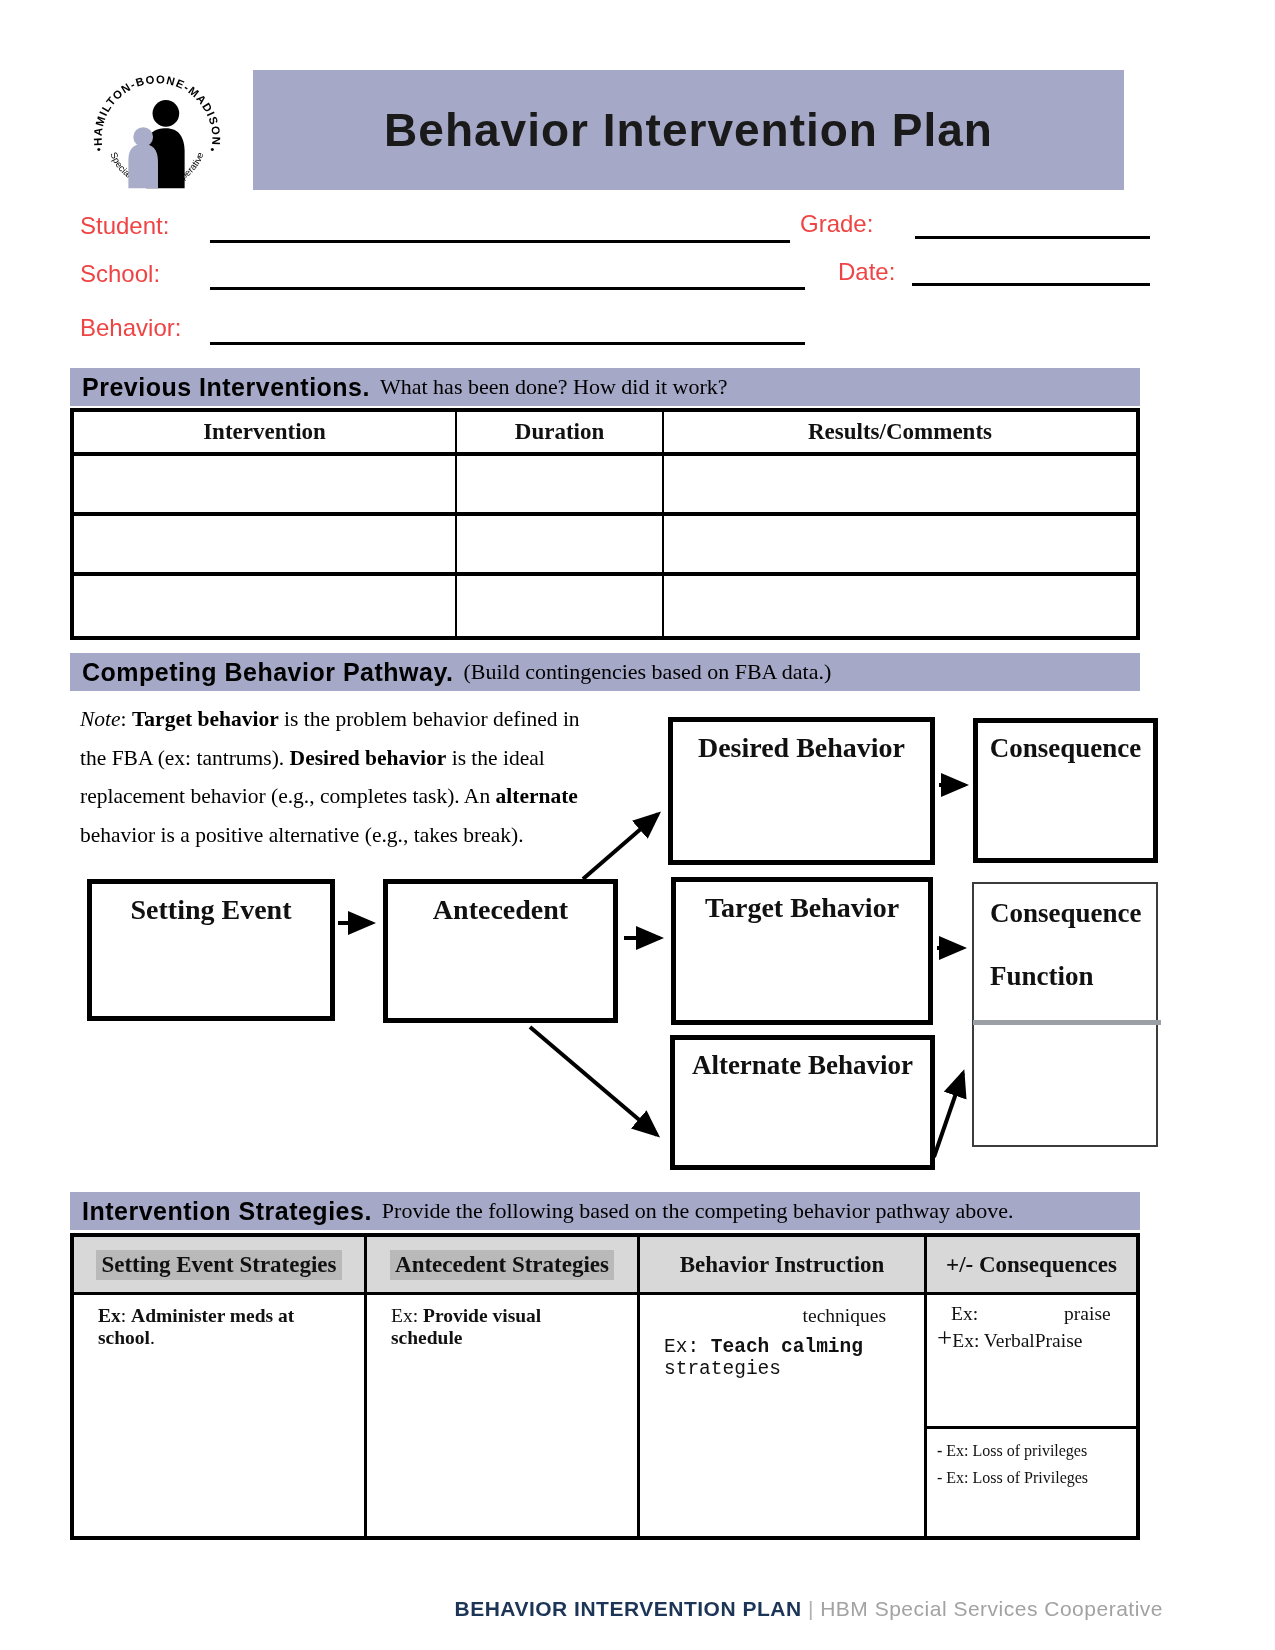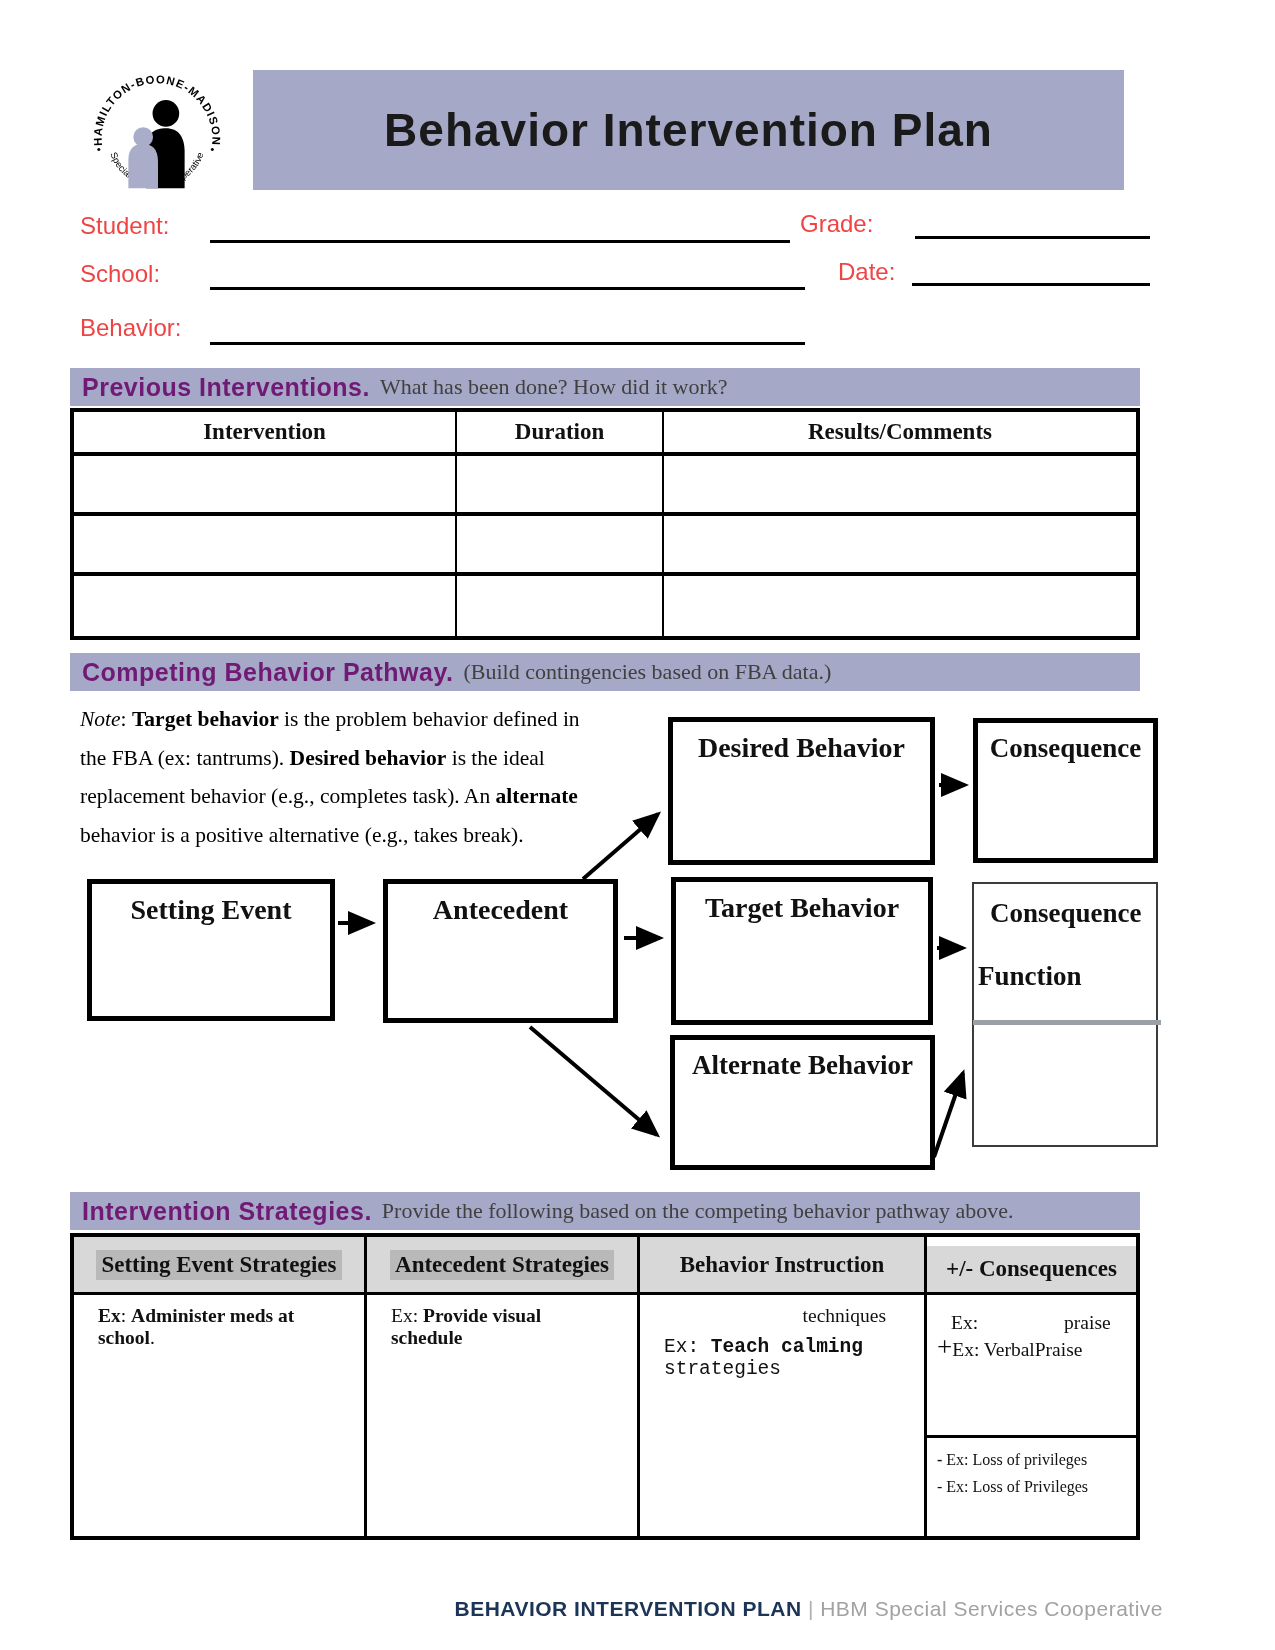--- a/index.html
+++ b/index.html
@@ -12,22 +12,22 @@
   .title-banner h1{margin:0;font-size:46px;font-weight:bold;color:#1a1a1a;letter-spacing:1px;}
   .logo{position:absolute;left:83px;top:68px;width:148px;height:148px;}
 
   
   .flabel{position:absolute;font-size:24px;color:#ef4444;}
   .fline{position:absolute;height:0;border-bottom:3px solid #000;}
 
   
   .sect{position:absolute;left:70px;width:1070px;height:38px;background:#a5a9c7;
         display:flex;align-items:center;padding-left:12px;box-sizing:border-box;}
-  .sect .h{font-size:25px;font-weight:bold;color:#701a75;letter-spacing:.5px;white-space:pre;}
-  .sect .s{font-family:"Liberation Serif",serif;font-size:22px;color:#404040;margin-left:10px;white-space:pre;}
+  .sect .h{font-size:25px;font-weight:bold;color:#000000;letter-spacing:.5px;white-space:pre;}
+  .sect .s{font-family:"Liberation Serif",serif;font-size:22px;color:#000000;margin-left:10px;white-space:pre;}
 
   
   .tbl1{position:absolute;left:70px;top:408px;width:1070px;height:232px;border:4px solid #000;
         box-sizing:border-box;display:grid;grid-template-columns:383px 207px 1fr;
         grid-template-rows:44px 60px 60px 1fr;}
   .tbl1 .c{border-right:2px solid #000;border-bottom:4px solid #000;box-sizing:border-box;}
   .tbl1 .last{border-right:none;}
   .tbl1 .bot{border-bottom:none;}
   .tbl1 .hd{font-family:"Liberation Serif",serif;font-weight:bold;font-size:23px;
             display:flex;align-items:center;justify-content:center;}
@@ -40,21 +40,21 @@
         padding-top:10px;}
   .pbox-thin{position:absolute;border:2px solid #3c3c3c;box-sizing:border-box;background:#fff;
         font-family:"Liberation Serif",serif;font-weight:bold;font-size:27px;}
   #arrow-layer{position:absolute;left:0;top:650px;pointer-events:none;}
 
   
   .tbl2{position:absolute;left:70px;top:1233px;width:1070px;height:307px;border:4px solid #000;
         box-sizing:border-box;display:grid;grid-template-columns:293px 273px 287px 1fr;
         grid-template-rows:58px 1fr;font-family:"Liberation Serif",serif;}
   .tbl2 .c{border-right:3px solid #000;box-sizing:border-box;}
-  .tbl2 .last{border-right:none;margin-top:9px;}
+  .tbl2 .last{border-right:none;}
   .tbl2 .hd{background:#d8d8d8;border-bottom:3px solid #000;display:flex;align-items:center;
             justify-content:center;font-weight:bold;font-size:23px;}
   .tbl2 .hd .hl{background:#b9b9b9;padding:2px 5px;}
   .tbl2 .body-cell{font-size:19.5px;padding:10px 24px;}
   .consq-col{display:flex;flex-direction:column;padding:0;}
   .consq-plus{height:134px;border-bottom:3px solid #000;box-sizing:border-box;padding:8px 10px;}
   .consq-minus{flex:1;padding:8px 10px;line-height:27px;}
   .ex-row{display:flex;gap:86px;padding-left:14px;font-size:19.5px;}
   .plus-line{font-size:19.5px;margin-top:4px;}
   .plus-glyph{font-size:27px;line-height:19px;}
@@ -146,21 +146,21 @@
   <div class="pbox" style="left:668px;top:717px;width:267px;height:148px;">Desired Behavior</div>
   <div class="pbox" style="left:973px;top:718px;width:185px;height:145px;font-size:27px;">Consequence</div>
 
   <div class="pbox" style="left:87px;top:879px;width:248px;height:142px;">Setting Event</div>
   <div class="pbox" style="left:383px;top:879px;width:235px;height:144px;">Antecedent</div>
   <div class="pbox" style="left:671px;top:877px;width:262px;height:148px;">Target Behavior</div>
 
   <div class="pbox-thin" style="left:972px;top:882px;width:186px;height:265px;">
     <div style="padding:14px 0 0 16px;">Consequence</div>
     <div style="position:absolute;left:-1px;top:136px;width:188px;height:5px;background:#9aa0a6;"></div>
-    <div style="padding:32px 0 0 4px;">Function</div>
+    <div style="padding:32px 0 0 16px;">Function</div>
   </div>
 
   <div class="pbox" style="left:670px;top:1035px;width:265px;height:135px;font-size:27px;">Alternate Behavior</div>
 
   <svg id="arrow-layer" width="1275" height="560">
     <defs>
       <marker id="ah" markerWidth="9" markerHeight="9" refX="6" refY="3" orient="auto">
         <path d="M0,0 L7,3 L0,6 Z" fill="#000"></path>
       </marker>
     </defs>

